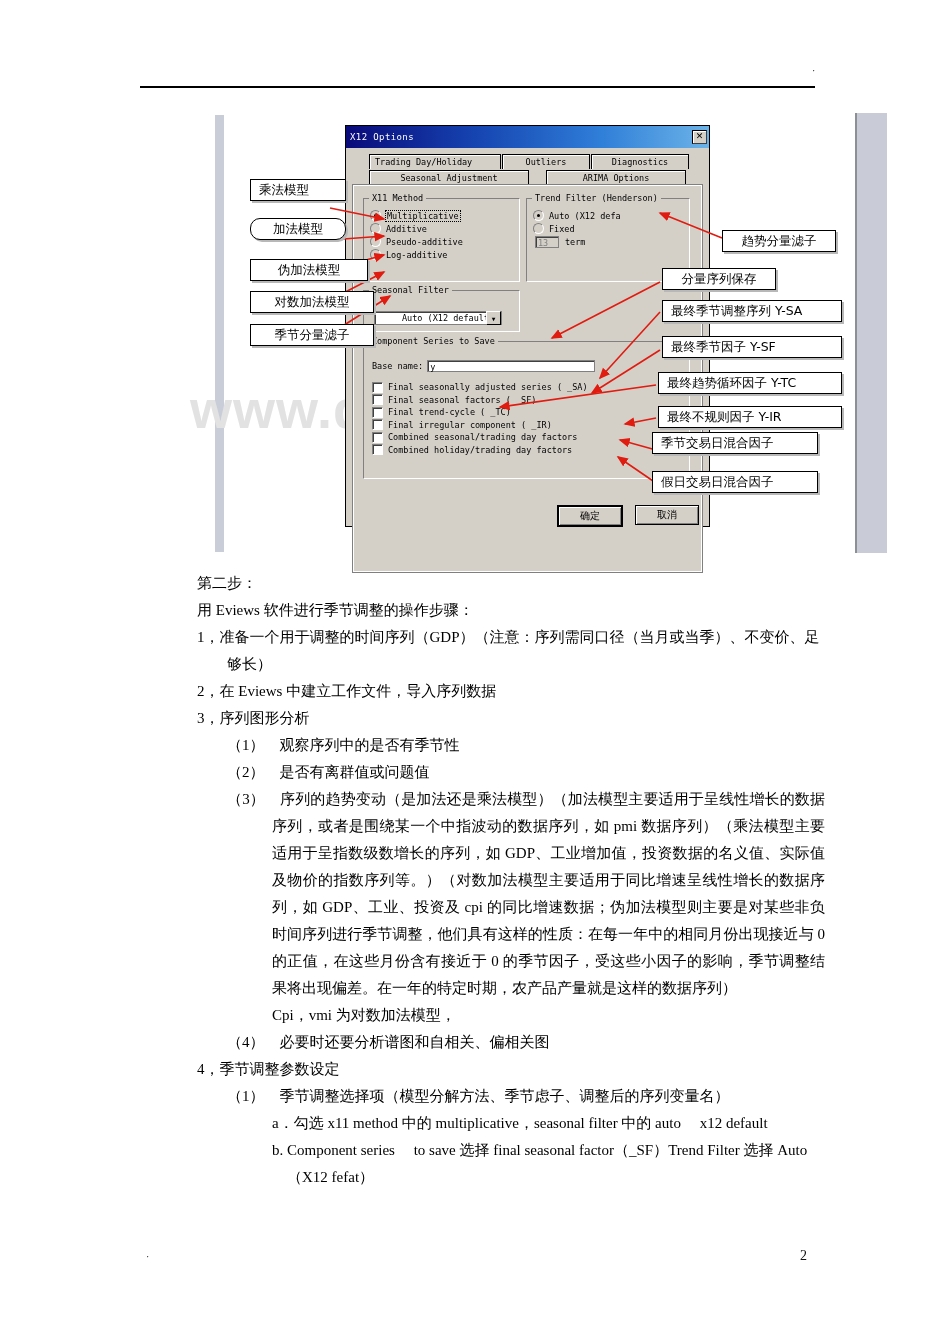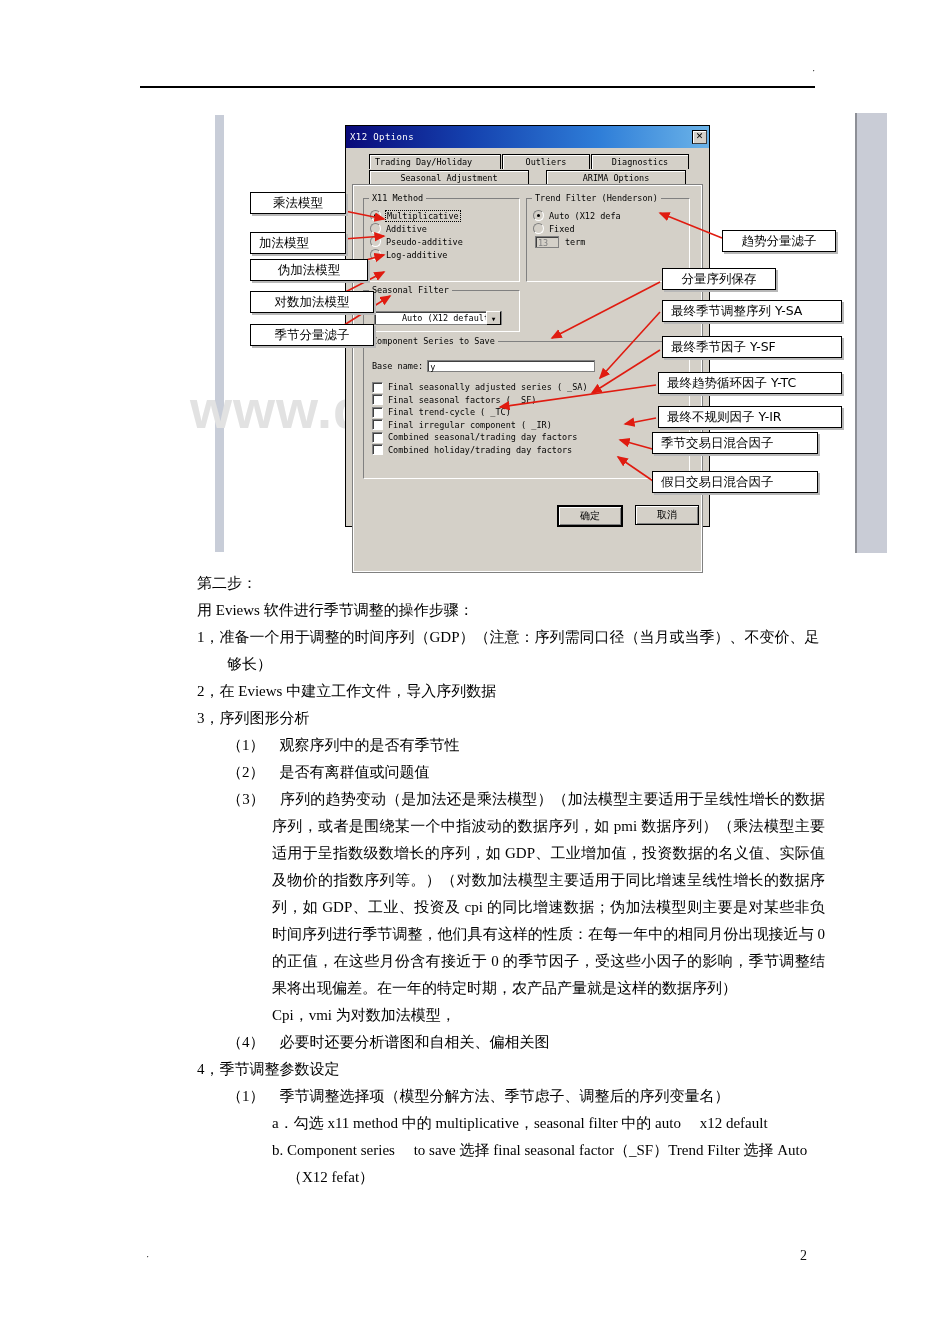--- a/index.html
+++ b/index.html
@@ -159,22 +159,22 @@
     <line x1="660" y1="282" x2="552" y2="338"></line>
     <line x1="660" y1="312" x2="600" y2="378"></line>
     <line x1="660" y1="350" x2="592" y2="393"></line>
     <line x1="656" y1="385" x2="500" y2="407"></line>
     <line x1="656" y1="418" x2="625" y2="424"></line>
     <line x1="656" y1="450" x2="620" y2="440"></line>
     <line x1="656" y1="483" x2="618" y2="457"></line>
   </g>
 </svg>
 
-<div class="callout" style="left:250px;top:192px;width:78px;text-align:center;">乘法模型</div>
-<div class="callout" style="left:250px;top:232px;width:78px;">加法模型</div>
+<div class="callout" style="left:250px;top:179px;width:78px;">乘法模型</div>
+<div class="callout" style="left:250px;top:218px;width:78px;text-align:center;border-radius:10px;">加法模型</div>
 <div class="callout" style="left:250px;top:259px;width:100px;text-align:center;">伪加法模型</div>
 <div class="callout" style="left:250px;top:291px;width:106px;text-align:center;">对数加法模型</div>
 <div class="callout" style="left:250px;top:324px;width:106px;text-align:center;">季节分量滤子</div>
 
 <div class="callout" style="left:722px;top:230px;width:96px;text-align:center;">趋势分量滤子</div>
 <div class="callout" style="left:662px;top:268px;width:96px;text-align:center;">分量序列保存</div>
 <div class="callout" style="left:662px;top:300px;width:162px;">最终季节调整序列 Y-SA</div>
 <div class="callout" style="left:662px;top:336px;width:162px;">最终季节因子 Y-SF</div>
 <div class="callout" style="left:658px;top:372px;width:166px;">最终趋势循环因子 Y-TC</div>
 <div class="callout" style="left:658px;top:406px;width:166px;">最终不规则因子 Y-IR</div>

